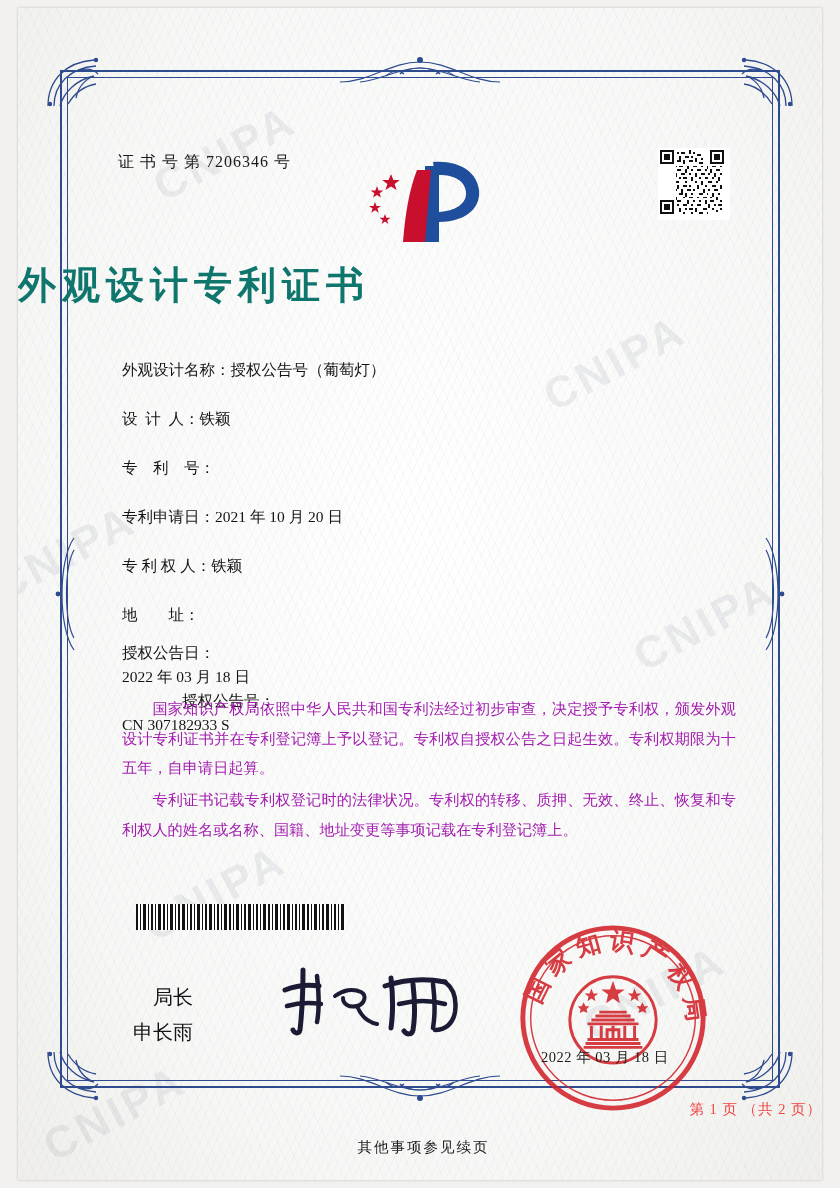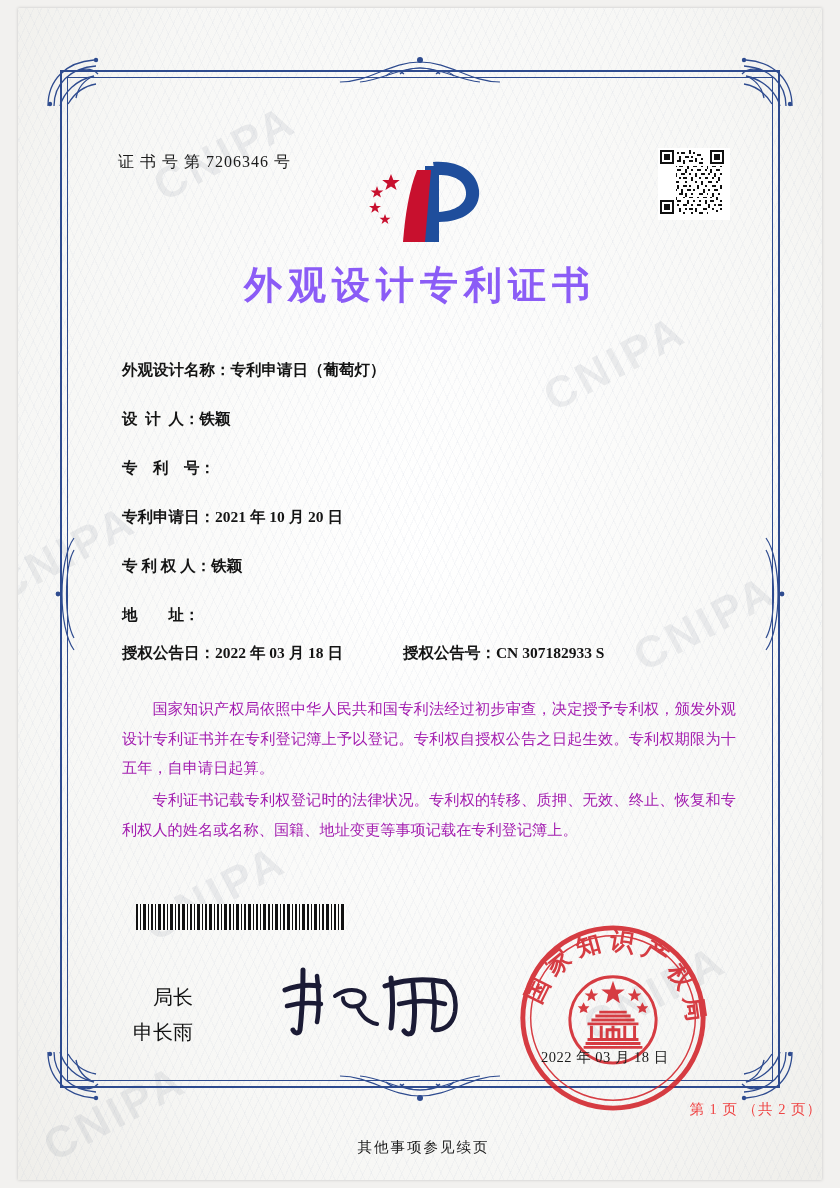--- a/index.html
+++ b/index.html
@@ -73,34 +73,34 @@
   }
   .qr{
     position:absolute;right:92px;top:140px;width:68px;height:68px;
     background:#fff;padding:2px;
   }
   .qr svg{display:block;}
 
   .logo{position:absolute;left:50%;top:148px;transform:translateX(-50%);width:130px;height:92px;}
 
   .title{
-    position:absolute;left:0;right:0;top:252px;text-align:center;
-    font-size:38px;font-weight:700;letter-spacing:6px;color:#8b5cf6;
+    position:absolute;left:0;right:0;top:252px;text-align:left;
+    font-size:38px;font-weight:700;letter-spacing:6px;color:#0f766e;
     font-family:"Liberation Serif","DejaVu Serif",serif;
   }
 
   
-  .fields{position:absolute;left:104px;top:350px;right:73px;font-weight:bold;}
+  .fields{position:absolute;left:104px;top:350px;right:73px;}
   .row{display:flex;font-size:15.5px;color:#141414;margin-bottom:25px;line-height:1.55;}
   .lab{flex:0 0 auto;white-space:pre;}
   .val{flex:1 1 auto;}
   .val.mono{font-family:"Liberation Serif","DejaVu Serif",serif;letter-spacing:1px;}
   .row.addr{margin-bottom:14px;flex-direction:column;}
   .addr .val{max-width:560px;}
-  .row.grant{margin-bottom:0;}
+  .row.grant{margin-bottom:0;flex-direction:column;}
   .grant .seg2{margin-left:60px;}
 
   
   .paras{
     position:absolute;left:104px;right:86px;top:686px;
     font-size:15.2px;line-height:1.95;color:#a21caf;text-align:justify;
   }
   .paras p{margin:0 0 2px 0;text-indent:2em;}
 
   
@@ -356,21 +356,21 @@
       <polygon points="20,46 21.5,50 26,50 22.4,52.6 23.7,56.8 20,54.2 16.3,56.8 17.6,52.6 14,50 18.5,50"></polygon>
       <polygon points="30,58 31.4,61.8 35.5,61.8 32.2,64.2 33.4,68 30,65.6 26.6,68 27.8,64.2 24.5,61.8 28.6,61.8"></polygon>
     </g>
   </svg>
 
   <div class="title">外观设计专利证书</div>
 
   <div class="fields">
     <div class="row">
       <span class="lab">外观设计名称：</span>
-      <span class="val">专利申请日（葡萄灯）</span>
+      <span class="val">授权公告号（葡萄灯）</span>
     </div>
     <div class="row">
       <span class="lab">设  计  人：</span>
       <span class="val">铁颖</span>
     </div>
     <div class="row">
       <span class="lab">专    利    号：</span>
     </div>
     <div class="row">
       <span class="lab">专利申请日：</span>

